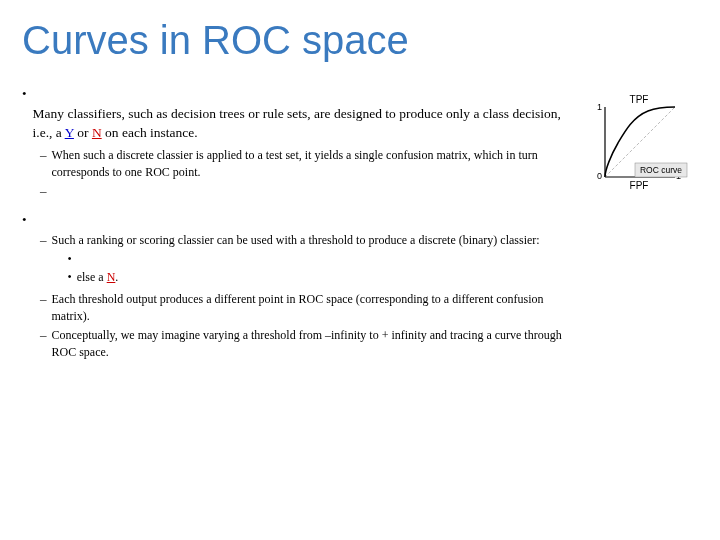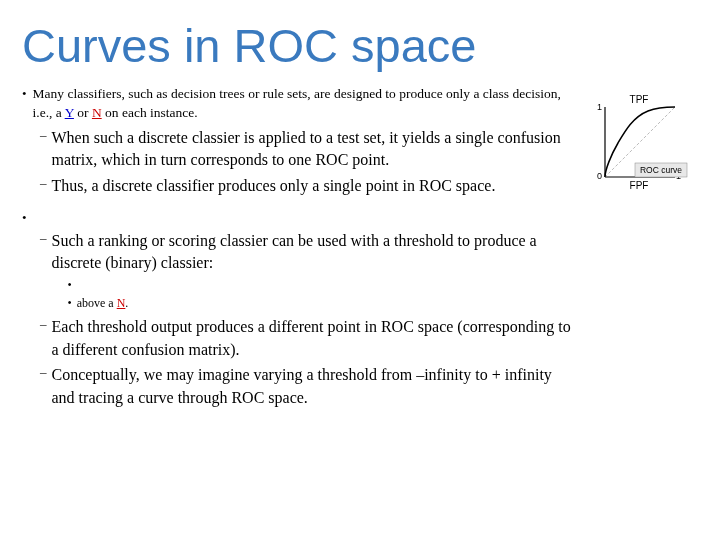--- a/index.html
+++ b/index.html
@@ -8,24 +8,24 @@
       height: 540px;
       background: #ffffff;
       font-family: 'Times New Roman', Times, serif;
       font-size: 13px;
       color: #000000;
       overflow: hidden;
       padding: 18px 22px 18px 22px;
     }
 
     .title {
-      font-size: 47px;
+      font-size: 40px;
       font-weight: normal;
       color: #3a7abf;
-      margin-bottom: 12px;
+      margin-bottom: 22px;
       font-family: Arial, sans-serif;
     }
 
     .content-area {
       display: flex;
       flex-direction: row;
       gap: 10px;
     }
 
     .text-area {
@@ -49,39 +49,40 @@
     }
 
     .bullet-dot {
       flex-shrink: 0;
       margin-top: 1px;
     }
 
     .bullet-text {
       font-size: 13.5px;
       line-height: 1.4;
+      margin-top: 20px;
     }
 
     .sub-list {
       margin-left: 18px;
       margin-top: 3px;
     }
 
     .sub-item {
       display: flex;
       gap: 5px;
       margin-bottom: 3px;
     }
 
     .dash {
       flex-shrink: 0;
     }
 
     .sub-text {
-      font-size: 16px;
+      font-size: 12px;
       line-height: 1.4;
     }
 
     .sub-sub-list {
       margin-left: 16px;
       margin-top: 2px;
       margin-bottom: 2px;
     }
 
     .sub-sub-item {
@@ -118,21 +119,20 @@
         </span>
       </div>
 
       <div class="sub-list">
         <div class="sub-item">
           <span class="dash">–</span>
           <span class="sub-text">When such a discrete classier is applied to a test set, it yields a single confusion matrix, which in turn corresponds to one ROC point.</span>
         </div>
         <div class="sub-item">
           <span class="dash">–</span>
-          <span class="sub-text">Thus, a discrete classifier produces only a single point in ROC space.</span>
         </div>
       </div>
     </div>
 
     <div class="bullet-section">
       <div class="bullet-item">
         <span class="bullet-dot">•</span>
       </div>
 
       <div class="sub-list">
@@ -140,21 +140,21 @@
           <span class="dash">–</span>
           <div>
             <span class="sub-text">Such a ranking or scoring classier can be used with a threshold to produce a discrete (binary) classier:</span>
             <div class="sub-sub-list">
               <div class="sub-sub-item">
                 <span>•</span>
               </div>
               <div class="sub-sub-item">
                 <span>•</span>
                 <span>
-                  <span>above a </span><span class="highlight-n">N</span><span>.</span>
+                  <span>else a </span><span class="highlight-n">N</span><span>.</span>
                 </span>
               </div>
             </div>
           </div>
         </div>
 
         <div class="sub-item">
           <span class="dash">–</span>
           <span class="sub-text">Each threshold output produces a different point in ROC space (corresponding to a different confusion matrix).</span>
         </div>

